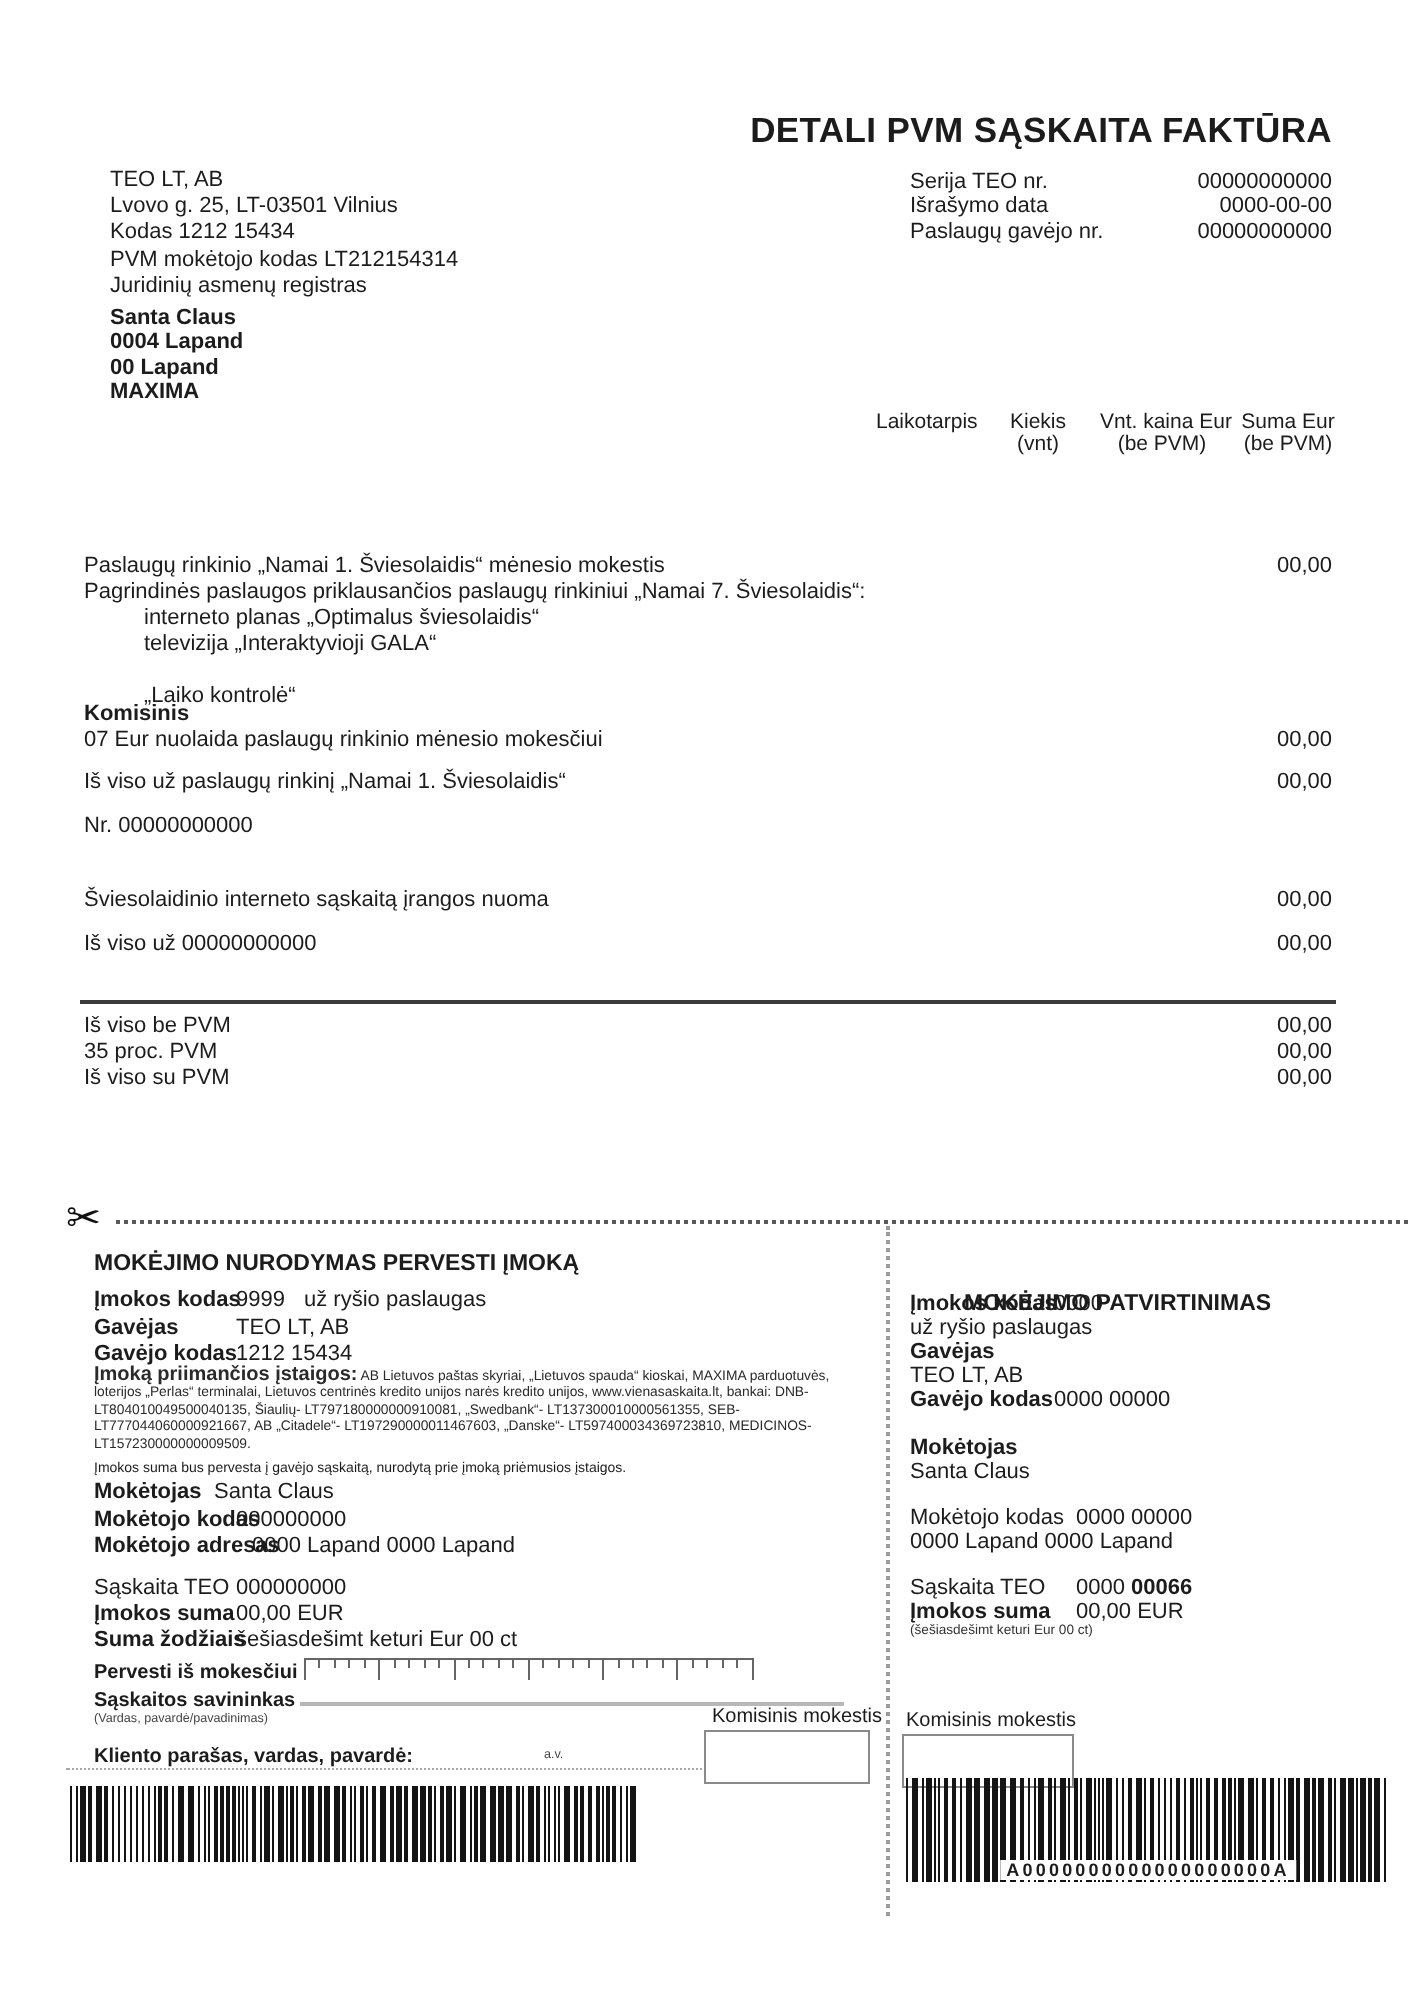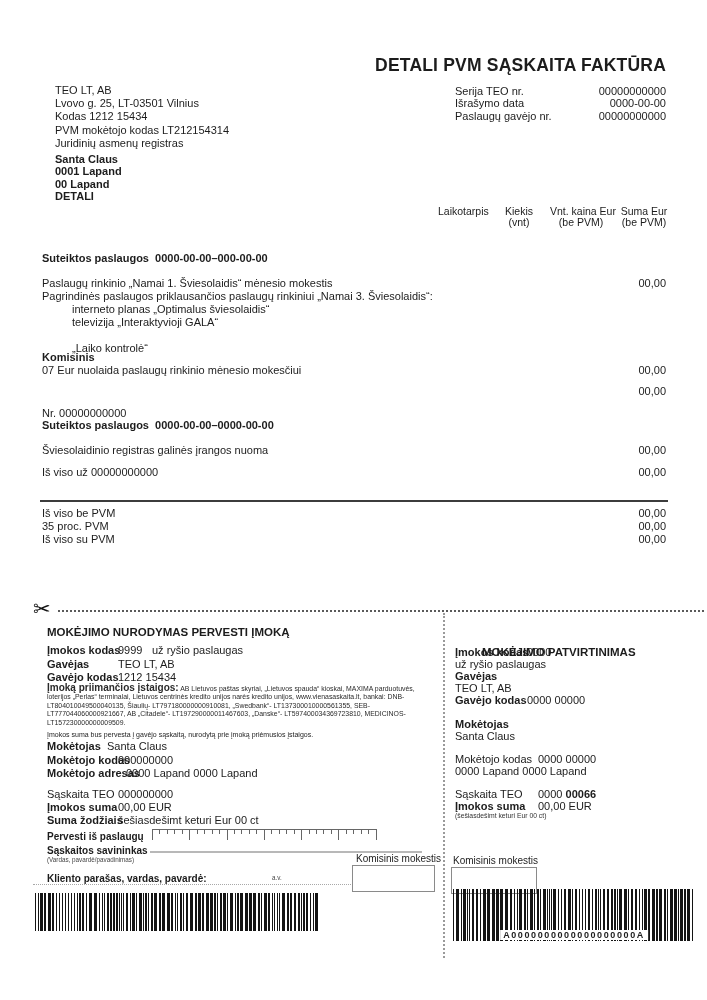--- a/index.html
+++ b/index.html
@@ -43,23 +43,23 @@
   <div class="abs t11" style="left:55px; top:84px; line-height:13.2px;">
     <div>TEO LT, AB</div>
     <div>Lvovo g. 25, LT-03501 Vilnius</div>
     <div>Kodas 1212 15434</div>
     <div>PVM mokėtojo kodas LT212154314</div>
     <div>Juridinių asmenų registras</div>
   </div>
 
   <div class="abs t11 b" style="left:55px; top:153px; line-height:12.3px;">
     <div>Santa Claus</div>
-    <div>0001 Lapand</div>
+    <div>0004 Lapand</div>
     <div>00 Lapand</div>
-    <div>DETALI</div>
+    <div>MAXIMA</div>
   </div>
 
   <div class="abs" style="left:455px; top:85px; width:211px;">
     <div class="metarow">
       <span>Serija TEO nr.</span>
       <span>00000000000</span>
     </div>
     <div class="metarow">
       <span>Išrašymo data</span>
       <span>0000-00-00</span>
@@ -77,43 +77,36 @@
   </div>
   <div class="abs colhead" style="left:550px; top:206px; width:62px;">
     <div>Vnt. kaina Eur</div>
     <div>(be PVM)</div>
   </div>
   <div class="abs colhead" style="left:619px; top:206px; width:50px;">
     <div>Suma Eur</div>
     <div>(be PVM)</div>
   </div>
 
-  <div class="abs t11 b" style="left:42px; top:252px;">
-    <span>Suteiktos paslaugos</span>&nbsp;
-    <span>0000-00-00–000-00-00</span>
-  </div>
   <div class="abs t11" style="left:42px; top:277px;">Paslaugų rinkinio „Namai 1. Šviesolaidis“ mėnesio mokestis</div>
   <div class="amount" style="top:277px;">00,00</div>
-  <div class="abs t11" style="left:42px; top:290px;">Pagrindinės paslaugos priklausančios paslaugų rinkiniui „Namai 3. Šviesolaidis“:</div>
+  <div class="abs t11" style="left:42px; top:290px;">Pagrindinės paslaugos priklausančios paslaugų rinkiniui „Namai 7. Šviesolaidis“:</div>
   <div class="abs t11" style="left:72px; top:303px;">interneto planas „Optimalus šviesolaidis“</div>
   <div class="abs t11" style="left:72px; top:316px;">televizija „Interaktyvioji GALA“</div>
   <div class="abs t11" style="left:72px; top:342px;">„Laiko kontrolė“</div>
 
   <div class="abs t11 b" style="left:42px; top:351px;">Komisinis</div>
   <div class="abs t11" style="left:42px; top:364px;">07 Eur nuolaida paslaugų rinkinio  mėnesio mokesčiui</div>
   <div class="amount" style="top:364px;">00,00</div>
 
+  <div class="abs t11" style="left:42px; top:385px;">Iš viso už paslaugų rinkinį „Namai 1. Šviesolaidis“</div>
   <div class="amount" style="top:385px;">00,00</div>
 
   <div class="abs t11" style="left:42px; top:407px;">Nr. 00000000000</div>
-  <div class="abs t11 b" style="left:42px; top:419px;">
-    <span>Suteiktos paslaugos</span>&nbsp;
-    <span>0000-00-00–0000-00-00</span>
-  </div>
-  <div class="abs t11" style="left:42px; top:444px;">Šviesolaidinio registras galinės įrangos nuoma</div>
+  <div class="abs t11" style="left:42px; top:444px;">Šviesolaidinio interneto sąskaitą įrangos nuoma</div>
   <div class="amount" style="top:444px;">00,00</div>
   <div class="abs t11" style="left:42px; top:466px;">Iš viso už 00000000000</div>
   <div class="amount" style="top:466px;">00,00</div>
 
   <div class="rule" style="left:40px; top:500px; width:628px;"></div>
   <div class="abs t11" style="left:42px; top:507px;">Iš viso be PVM</div>
   <div class="amount" style="top:507px;">00,00</div>
   <div class="abs t11" style="left:42px; top:520px;">35 proc. PVM</div>
   <div class="amount" style="top:520px;">00,00</div>
   <div class="abs t11" style="left:42px; top:533px;">Iš viso su PVM</div>
@@ -152,21 +145,21 @@
 
   <div class="abs t11" style="left:47px; top:788px;">Sąskaita TEO</div>
   <div class="abs t11" style="left:118px; top:788px;">000000000</div>
 
   <div class="abs t11 b" style="left:47px; top:801px;">Įmokos suma</div>
   <div class="abs t11" style="left:118px; top:801px;">00,00 EUR</div>
 
   <div class="abs t11 b" style="left:47px; top:814px;">Suma žodžiais</div>
   <div class="abs t11" style="left:118px; top:814px;">šešiasdešimt keturi Eur 00 ct</div>
 
-  <div class="abs t10 b" style="left:47px; top:831px;">Pervesti iš paslaugų</div>
+  <div class="abs t10 b" style="left:47px; top:831px;">Pervesti iš mokesčiui</div>
   <div class="comb" style="left:152px; top:829px; width:225px; height:12px;">
       <i class="t"></i>
       <i class=""></i>
       <i class=""></i>
       <i class=""></i>
       <i class=""></i>
       <i class="t"></i>
       <i class=""></i>
       <i class=""></i>
       <i class=""></i>

